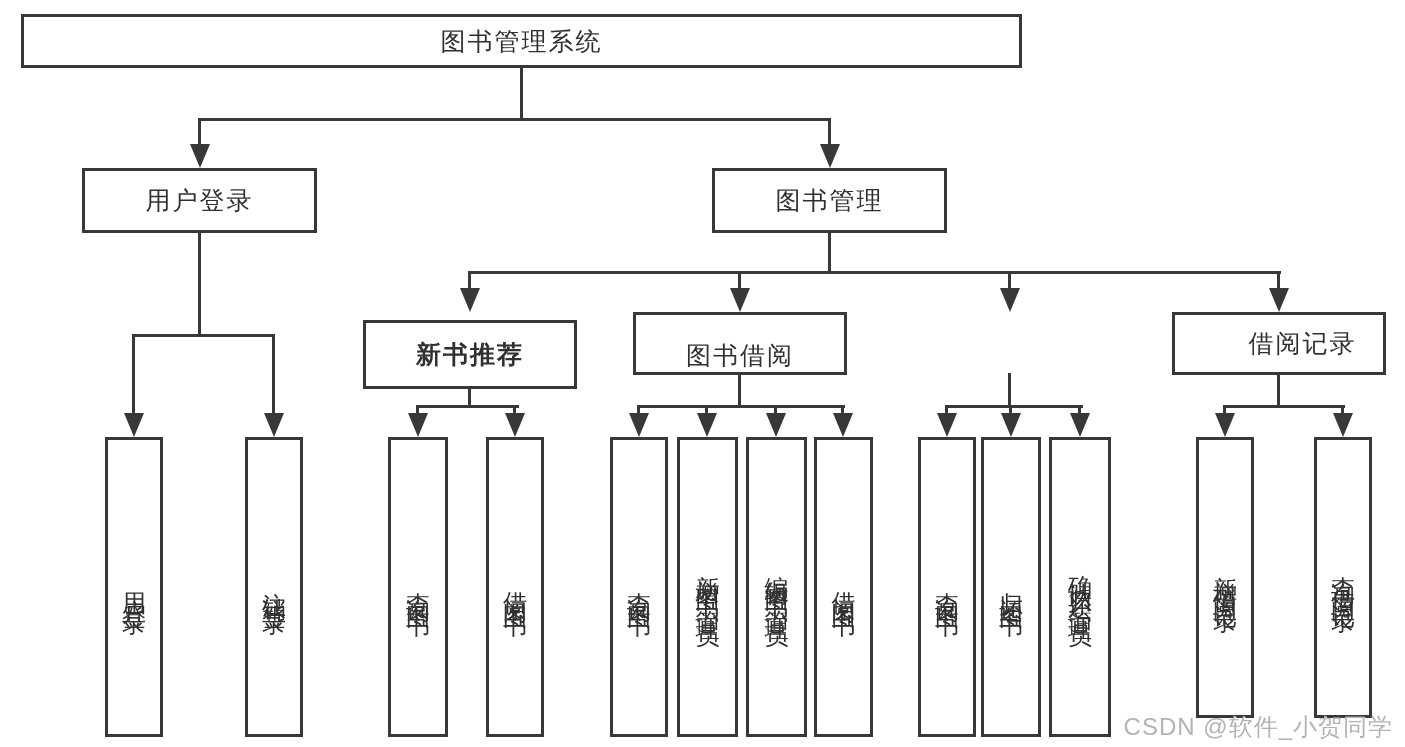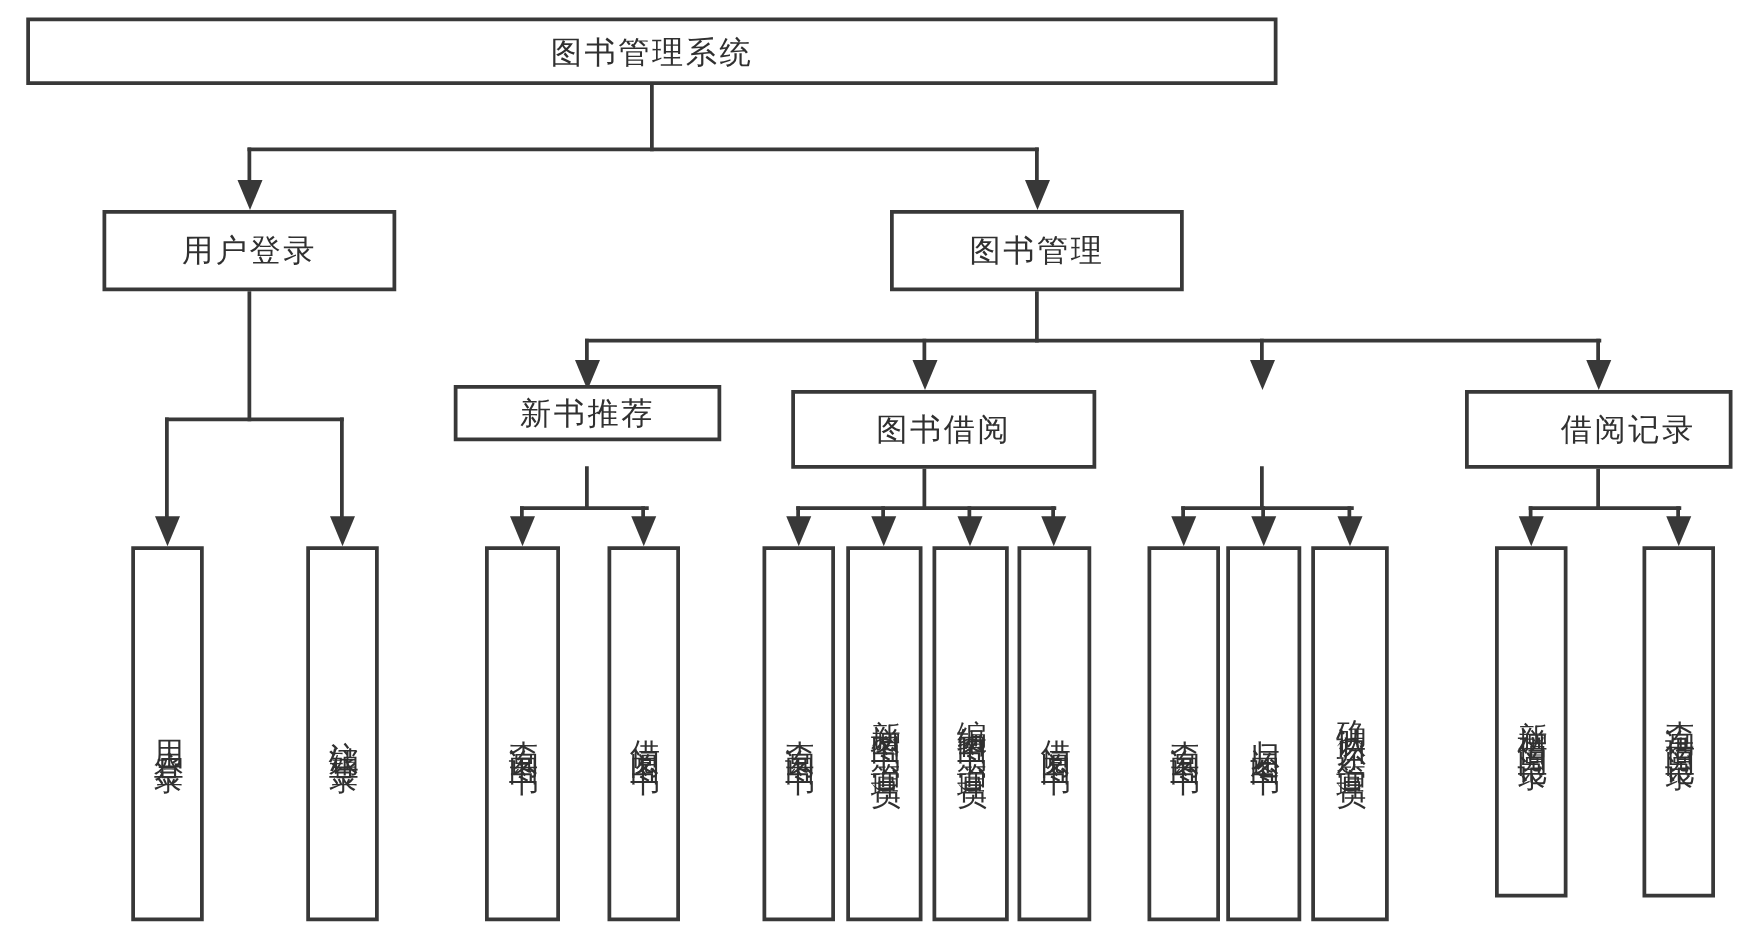--- a/index.html
+++ b/index.html
@@ -63,24 +63,24 @@
   <div class="hline" style="left:468px; top:271px; width:813px; height:3px;"></div>
   <div class="vline" style="left:468px; top:271px; width:3px; height:18px;"></div>
   <div class="arrow" style="left:460px; top:288px;"></div>
   <div class="vline" style="left:738px; top:271px; width:3px; height:18px;"></div>
   <div class="arrow" style="left:730px; top:288px;"></div>
   <div class="vline" style="left:1008px; top:271px; width:3px; height:18px;"></div>
   <div class="arrow" style="left:1000px; top:288px;"></div>
   <div class="vline" style="left:1277px; top:271px; width:3px; height:18px;"></div>
   <div class="arrow" style="left:1269px; top:288px;"></div>
 
-  <div class="box-h" style="left:363px; top:308px; width:214px; height:45px;">
+  <div class="box-h" style="left:363px; top:320px; width:214px; height:69px;font-weight:bold;">
     <span>新书推荐</span>
   </div>
-  <div class="box-h" style="left:633px; top:312px; width:244px; height:63px;">
+  <div class="box-h" style="left:633px; top:312px; width:214px; height:63px;align-items:flex-end;">
     <span>图书借阅</span>
   </div>
   <div class="box-h" style="left:1172px; top:312px; width:214px; height:63px;padding-left:47px;">
     <span>借阅记录</span>
   </div>
 
   <div class="vline" style="left:468px; top:373px; width:3px; height:35px;"></div>
   <div class="hline" style="left:416px; top:405px; width:103px; height:3px;"></div>
   <div class="vline" style="left:416px; top:405px; width:3px; height:11px;"></div>
   <div class="arrow" style="left:408px; top:413px;"></div>
@@ -151,14 +151,15 @@
     <span>确认归还（管理员）</span>
   </div>
 
   <div class="box-v" style="left:1196px; top:437px; width:58px; height:281px;">
     <span>新增借阅记录</span>
   </div>
   <div class="box-v" style="left:1314px; top:437px; width:58px; height:281px;">
     <span>查询借阅记录</span>
   </div>
 
+  <div class="watermark">CSDN @软件_小贺同学</div>
 
 </div>
 
 </body></html>

